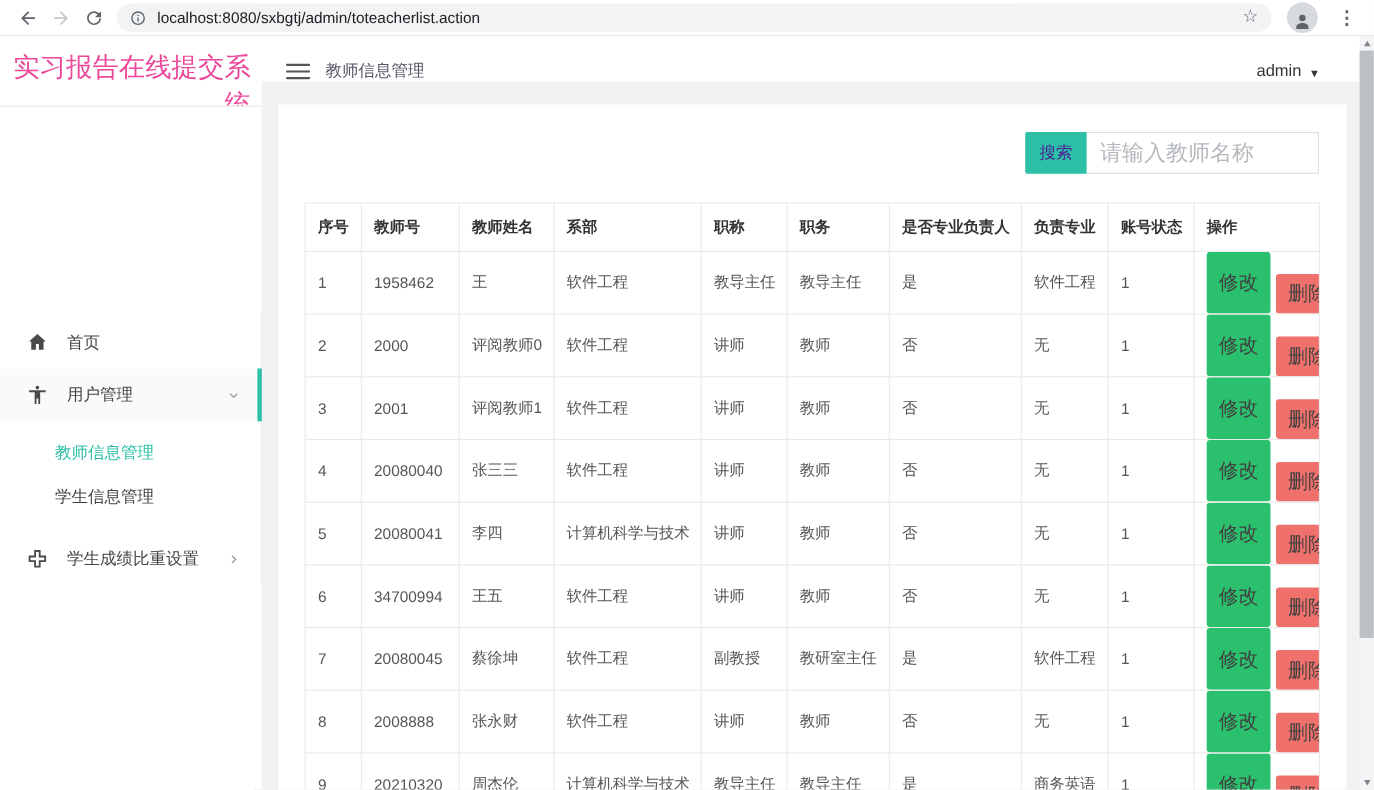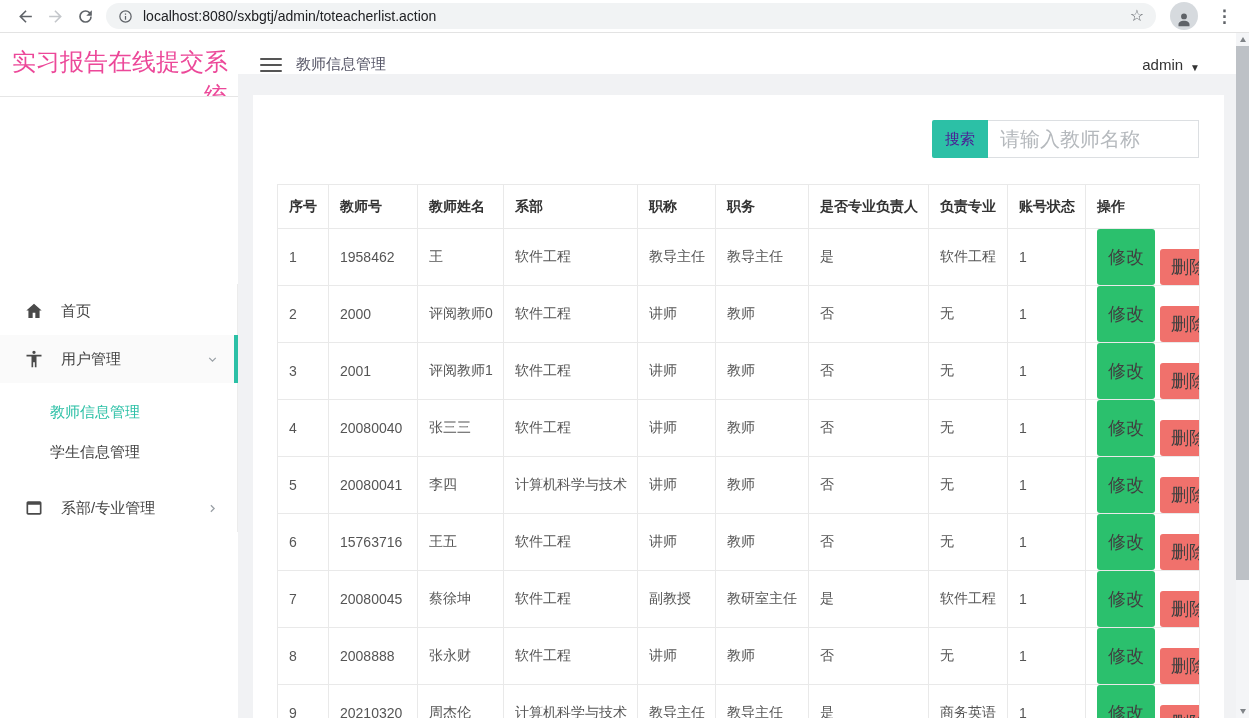--- a/index.html
+++ b/index.html
@@ -153,25 +153,25 @@
               <path fill="none" stroke="#9aa0a6" stroke-width="2.4" d="M6 9l6 6 6-6"></path>
             </svg>
           </span>
         </div>
         <div class="submenu">
           <div class="sub-item active">教师信息管理</div>
           <div class="sub-item">学生信息管理</div>
         </div>
         <div class="side-item">
           <span class="side-icon">
-            <svg viewBox="0 0 24 24">
-              <path d="M19 4H5c-1.1 0-2 .9-2 2v12c0 1.1.9 2 2 2h14c1.1 0 2-.9 2-2V6c0-1.1-.9-2-2-2zm0 14H5V8h14v10z"></path>
-            </svg>
-          </span>
-          <span>系部/专业管理</span>
+            <svg viewBox="0 0 24 24" style="fill:none;stroke:#4a4a4a;stroke-width:2">
+              <path d="M9.5 3.5h5v6h6v5h-6v6h-5v-6h-6v-5h6z"></path>
+            </svg>
+          </span>
+          <span>学生成绩比重设置</span>
           <span class="chev">
             <svg viewBox="0 0 24 24" width="13" height="13">
               <path fill="none" stroke="#9aa0a6" stroke-width="2.4" d="M9 6l6 6-6 6"></path>
             </svg>
           </span>
         </div>
       </div>
     <div class="content">
       <div class="card">
         <div class="search-row">
@@ -286,21 +286,21 @@
                 <td>1</td>
                 <td>
                   <div class="actions">
                     <button class="btn edit">修改</button>
                     <button class="btn del">删除</button>
                   </div>
                 </td>
               </tr>
               <tr>
                 <td>6</td>
-                <td>15763716</td>
+                <td>34700994</td>
                 <td>王五</td>
                 <td>软件工程</td>
                 <td>讲师</td>
                 <td>教师</td>
                 <td>否</td>
                 <td>无</td>
                 <td>1</td>
                 <td>
                   <div class="actions">
                     <button class="btn edit">修改</button>

